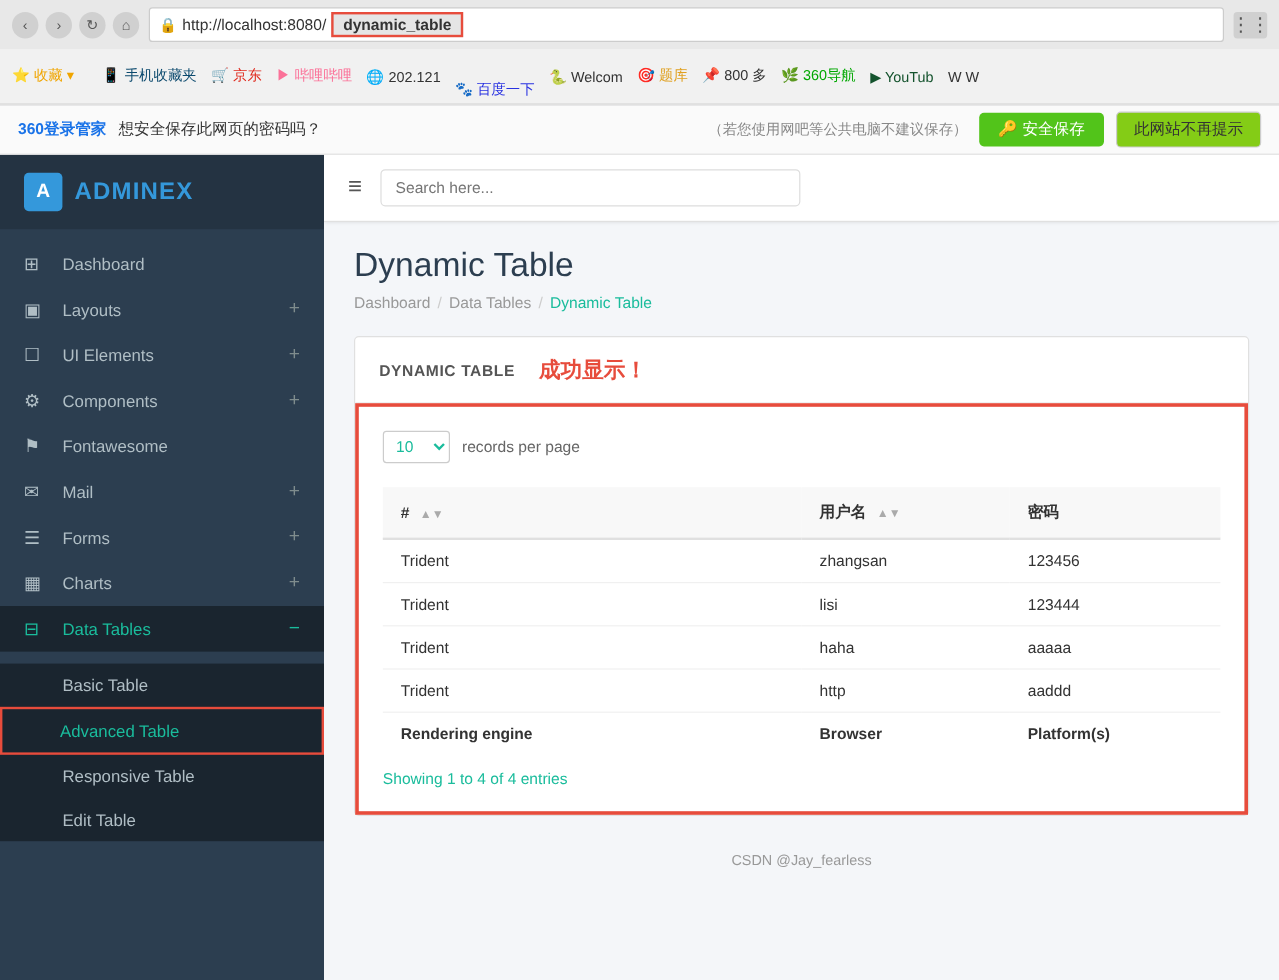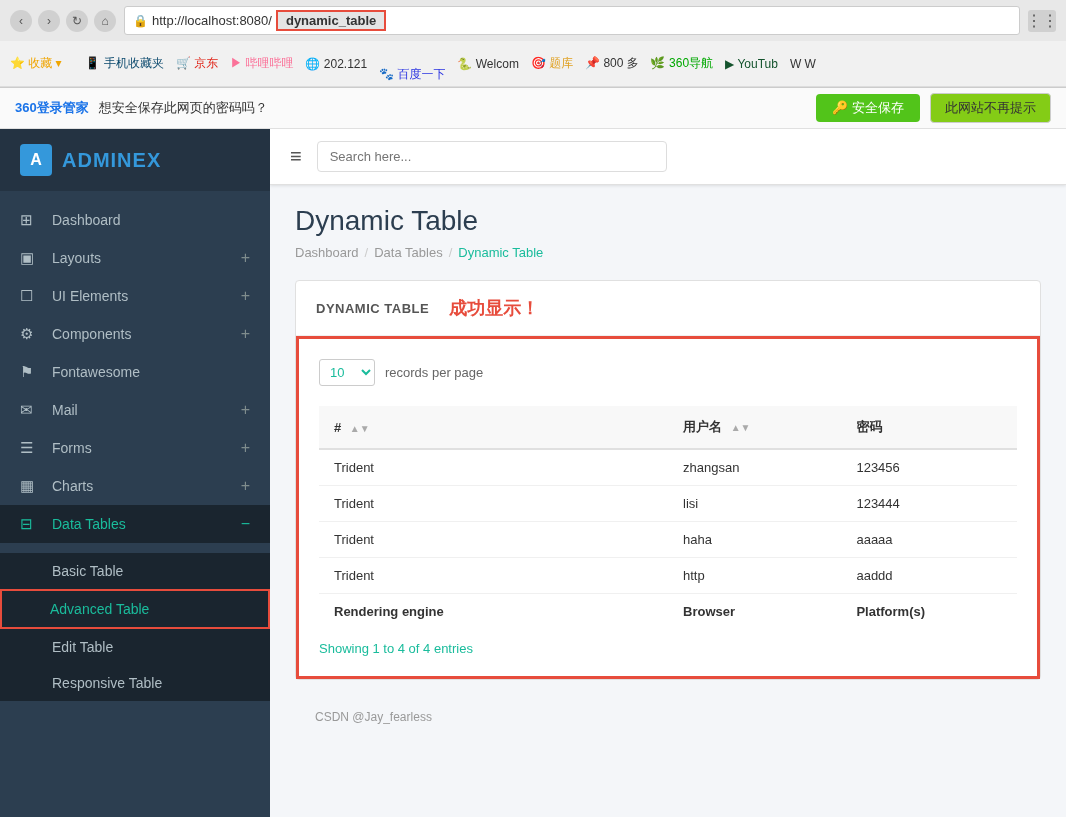--- a/index.html
+++ b/index.html
@@ -101,21 +101,21 @@
     .data-table th { padding: 12px 15px; text-align: left; background: #f8f8f8; border-bottom: 2px solid #e0e0e0; font-size: 13px; font-weight: 600; color: #333; }
     .data-table th .sort-icon { display: inline-block; margin-left: 5px; color: #aaa; font-size: 10px; }
     .data-table td { padding: 10px 15px; border-bottom: 1px solid #f0f0f0; font-size: 13px; color: #333; }
     .data-table tr:last-child td { border-bottom: none; }
     .td-link { color: #1abc9c; }
     .td-bold { font-weight: bold; }
 
     .table-footer { margin-top: 12px; font-size: 13px; color: #1abc9c; }
 
     
-    .csdn-mark { text-align: left; padding: 10px 20px; font-size: 12px; color: #999; }
+    .csdn-mark { text-align: center; padding: 10px 20px; font-size: 12px; color: #999; }
 
     
     ::-webkit-scrollbar { width: 6px; height: 6px; }
     ::-webkit-scrollbar-track { background: #f1f1f1; }
     ::-webkit-scrollbar-thumb { background: #ccc; border-radius: 3px; }
   </style>
 </head>
 <body>
 
 <div class="browser-chrome">
@@ -145,20 +145,21 @@
     <span class="bookmark-item bm-800">📌 800 多</span>
     <span class="bookmark-item bm-360nav">🌿 360导航</span>
     <span class="bookmark-item bm-yt">▶ YouTub</span>
     <span class="bookmark-item bm-ww">W W</span>
   </div>
 </div>
 
 <div class="password-bar">
   <span class="pw-logo">360登录管家</span>
   <span class="pw-text">想安全保存此网页的密码吗？</span>
+  <span class="pw-note">（若您使用网吧等公共电脑不建议保存）</span>
   <button class="pw-save-btn">🔑 安全保存</button>
   <button class="pw-dismiss-btn">此网站不再提示</button>
 </div>
 
 <div class="app-wrapper">
 
   <nav class="sidebar">
     <div class="sidebar-logo">
       <div class="logo-icon">
         <span>A</span>
@@ -210,22 +211,22 @@
       <li class="nav-item active active-section">
         <span class="nav-icon">⊟</span>
         <span class="nav-label">Data Tables</span>
         <span class="nav-minus">−</span>
       </li>
     </ul>
 
     <ul class="sub-nav">
       <li class="sub-nav-item">Basic Table</li>
       <li class="sub-nav-item active-item highlighted">Advanced Table</li>
+      <li class="sub-nav-item">Responsive Table</li>
       <li class="sub-nav-item">Edit Table</li>
-      <li class="sub-nav-item">Responsive Table</li>
     </ul>
   </nav>
 
   <div class="main-content">
 
     <div class="topbar">
       <button class="topbar-menu-btn">≡</button>
       <div class="search-box">
         <input type="text" class="search-input" placeholder="Search here..." style="">
       </div>

